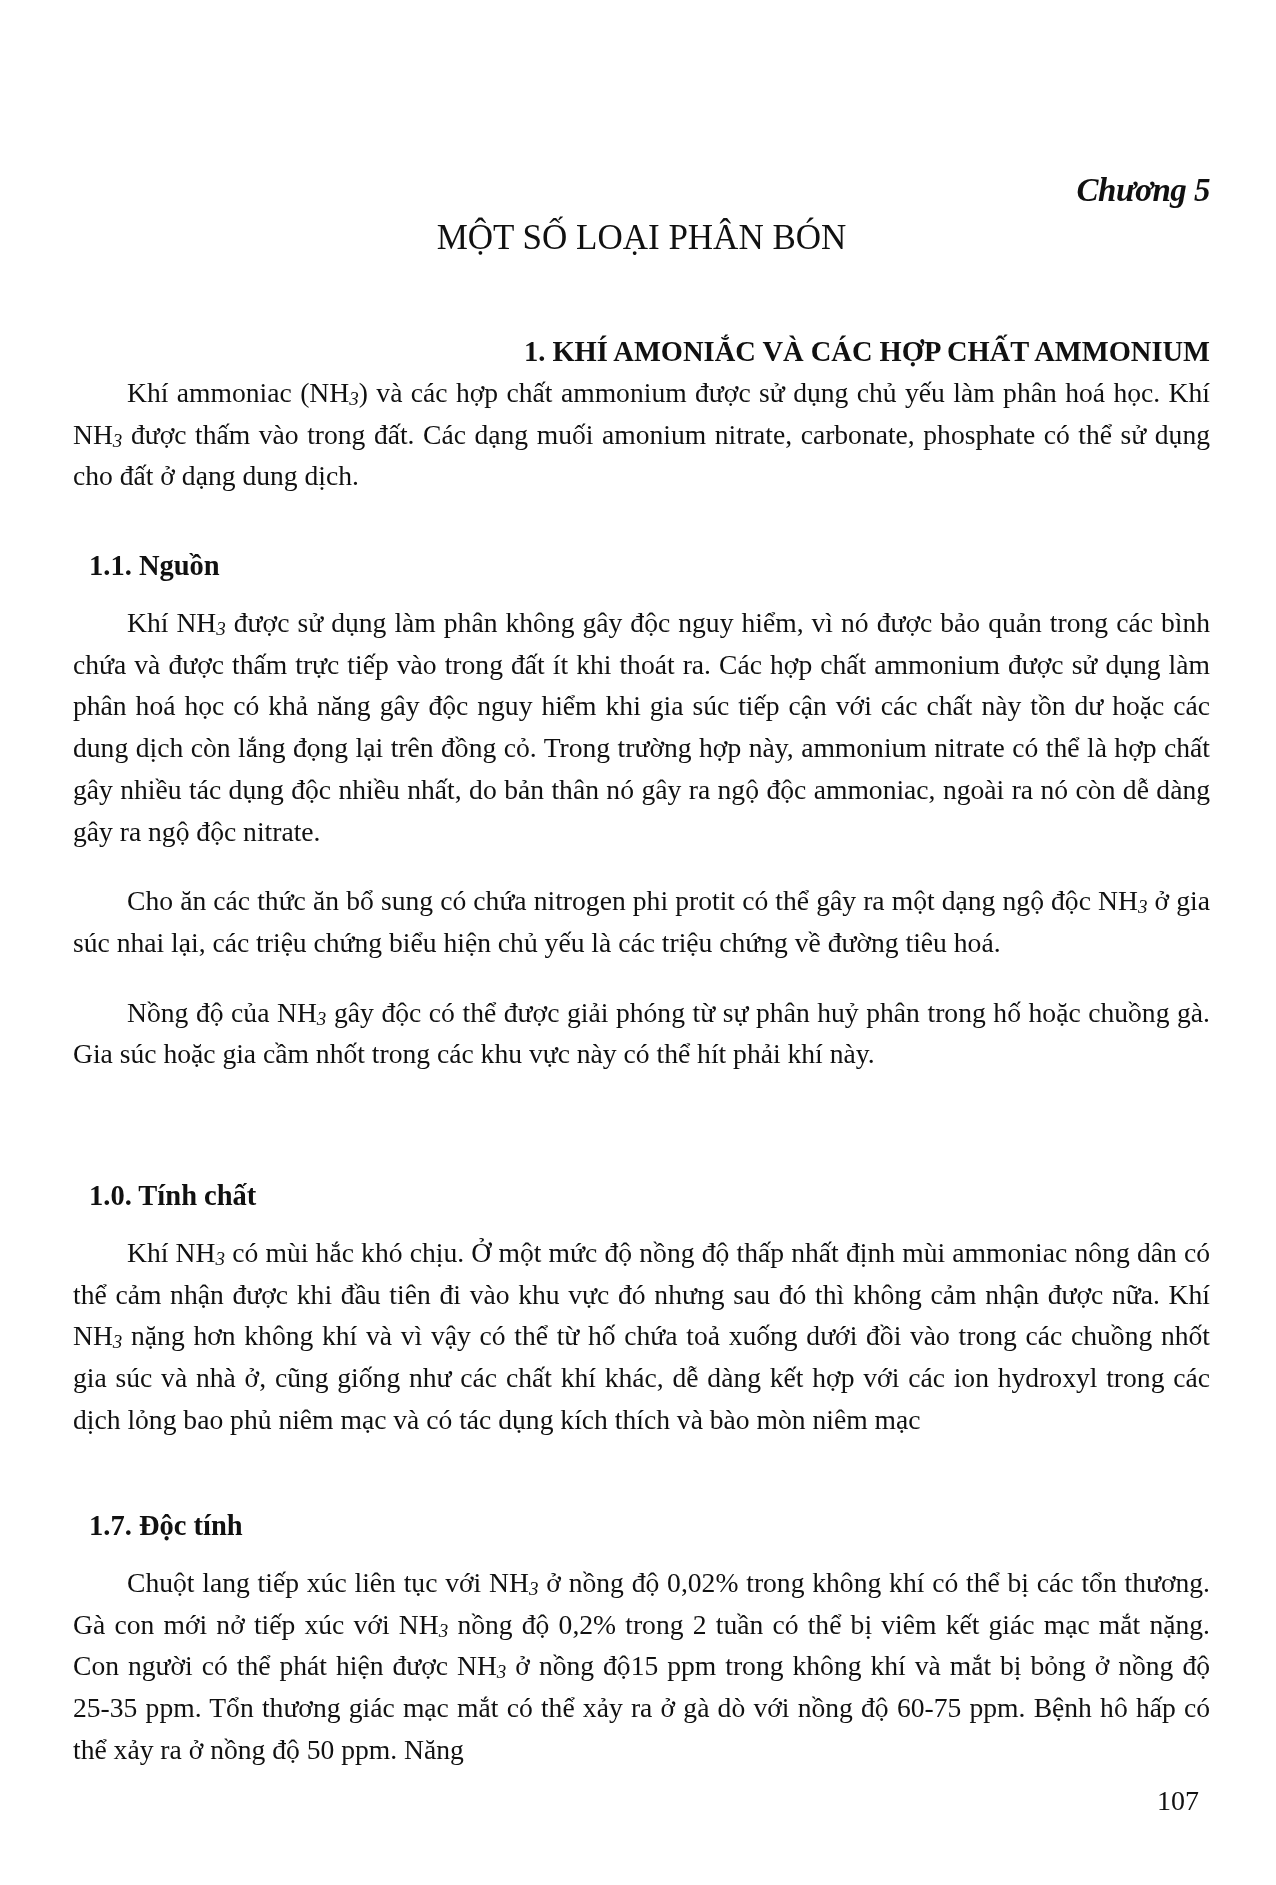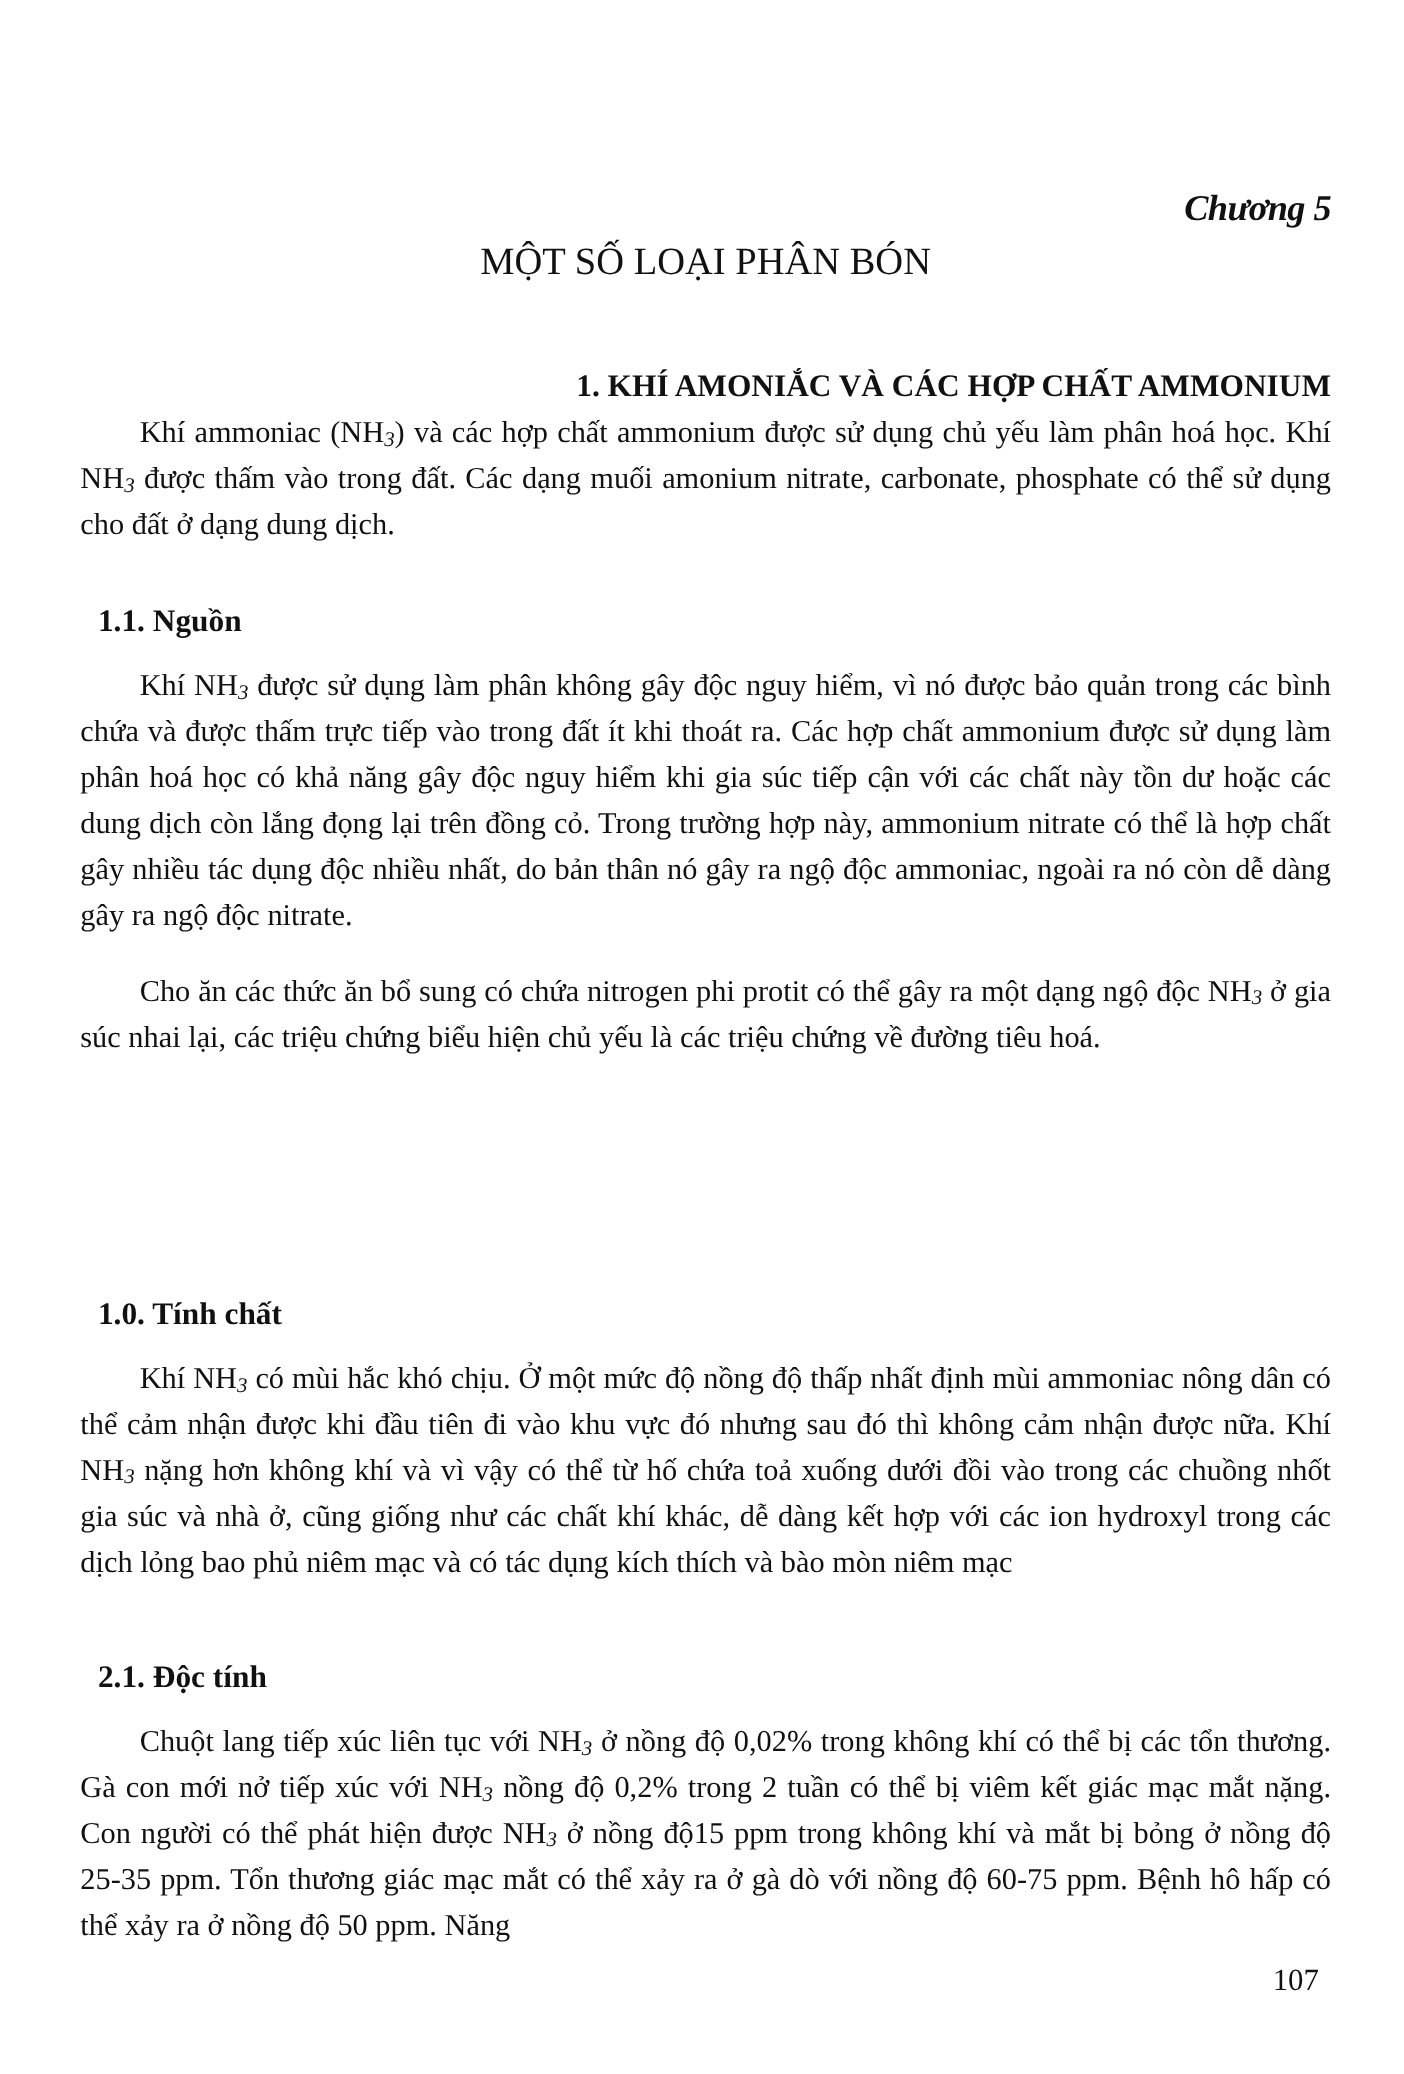--- a/index.html
+++ b/index.html
@@ -31,31 +31,32 @@
     <div class="paras">
         <p class="p"><span>Khí ammoniac (NH</span><span class="sub">3</span><span>) và các hợp chất ammonium được sử dụng chủ yếu làm phân hoá học. Khí NH</span><span class="sub">3</span><span> được thấm vào trong đất. Các dạng muối amonium nitrate, carbonate, phosphate có thể sử dụng cho đất ở dạng dung dịch.</span></p>
       </div>
   </div>
 
   <div class="section" style="top:530px">
     <h2 class="h2">1.1. Nguồn</h2>
     <div class="paras">
         <p class="p"><span>Khí NH</span><span class="sub">3</span><span> được sử dụng làm phân không gây độc nguy hiểm, vì nó được bảo quản trong các bình chứa và được thấm trực tiếp vào trong đất ít khi thoát ra. Các hợp chất ammonium được sử dụng làm phân hoá học có khả năng gây độc nguy hiểm khi gia súc tiếp cận với các chất này tồn dư hoặc các dung dịch còn lắng đọng lại trên đồng cỏ. Trong trường hợp này, ammonium nitrate có thể là hợp chất gây nhiều tác dụng độc nhiều nhất, do bản thân nó gây ra ngộ độc ammoniac, ngoài ra nó còn dễ dàng gây ra ngộ độc nitrate.</span></p>
         <p class="p"><span>Cho ăn các thức ăn bổ sung có chứa nitrogen phi protit có thể gây ra một dạng ngộ độc NH</span><span class="sub">3</span><span> ở gia súc nhai lại, các triệu chứng biểu hiện chủ yếu là các triệu chứng về đường tiêu hoá.</span></p>
+        <p class="p"><span>Nồng độ của NH</span><span class="sub">3</span><span> gây độc có thể được giải phóng từ sự phân huỷ phân trong hố hoặc chuồng gà. Gia súc hoặc gia cầm nhốt trong các khu vực này có thể hít phải khí này.</span></p>
       </div>
   </div>
 
   <div class="section" style="top:1160px">
     <h2 class="h2">1.0. Tính chất</h2>
     <div class="paras">
         <p class="p"><span>Khí NH</span><span class="sub">3</span><span> có mùi hắc khó chịu. Ở một mức độ nồng độ thấp nhất định mùi ammoniac nông dân có thể cảm nhận được khi đầu tiên đi vào khu vực đó nhưng sau đó thì không cảm nhận được nữa. Khí NH</span><span class="sub">3</span><span> nặng hơn không khí và vì vậy có thể từ hố chứa toả xuống dưới đồi vào trong các chuồng nhốt gia súc và nhà ở, cũng giống như các chất khí khác, dễ dàng kết hợp với các ion hydroxyl trong các dịch lỏng bao phủ niêm mạc và có tác dụng kích thích và bào mòn niêm mạc</span></p>
       </div>
   </div>
 
   <div class="section" style="top:1490px">
-    <h2 class="h2">2.1. Độc tính</h2>
+    <h2 class="h2">1.7. Độc tính</h2>
     <div class="paras">
         <p class="p"><span>Chuột lang tiếp xúc liên tục với NH</span><span class="sub">3</span><span> ở nồng độ 0,02% trong không khí có thể bị các tổn thương. Gà con mới nở tiếp xúc với NH</span><span class="sub">3</span><span> nồng độ 0,2% trong 2 tuần có thể bị viêm kết giác mạc mắt nặng. Con người có thể phát hiện được NH</span><span class="sub">3</span><span> ở nồng độ15 ppm trong không khí và mắt bị bỏng ở nồng độ 25-35 ppm. Tổn thương giác mạc mắt có thể xảy ra ở gà dò với nồng độ 60-75 ppm. Bệnh hô hấp có thể xảy ra ở nồng độ 50 ppm. Năng</span></p>
       </div>
   </div>
 </div>
 
 <div class="pagenum">107</div>
 
 </body></html>

